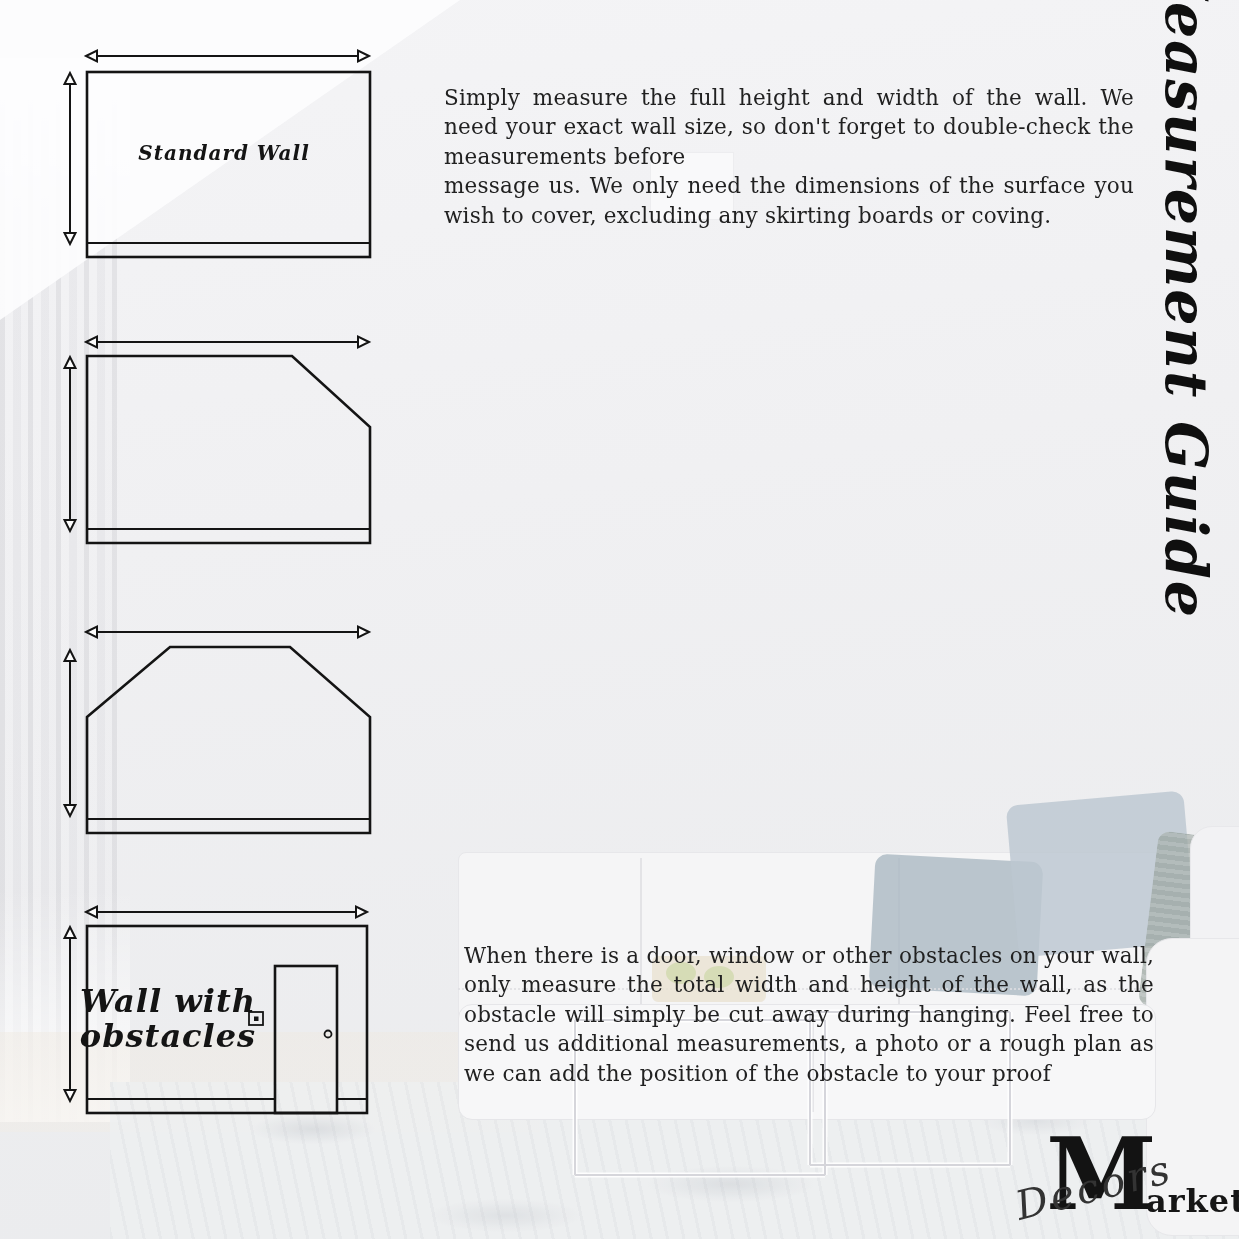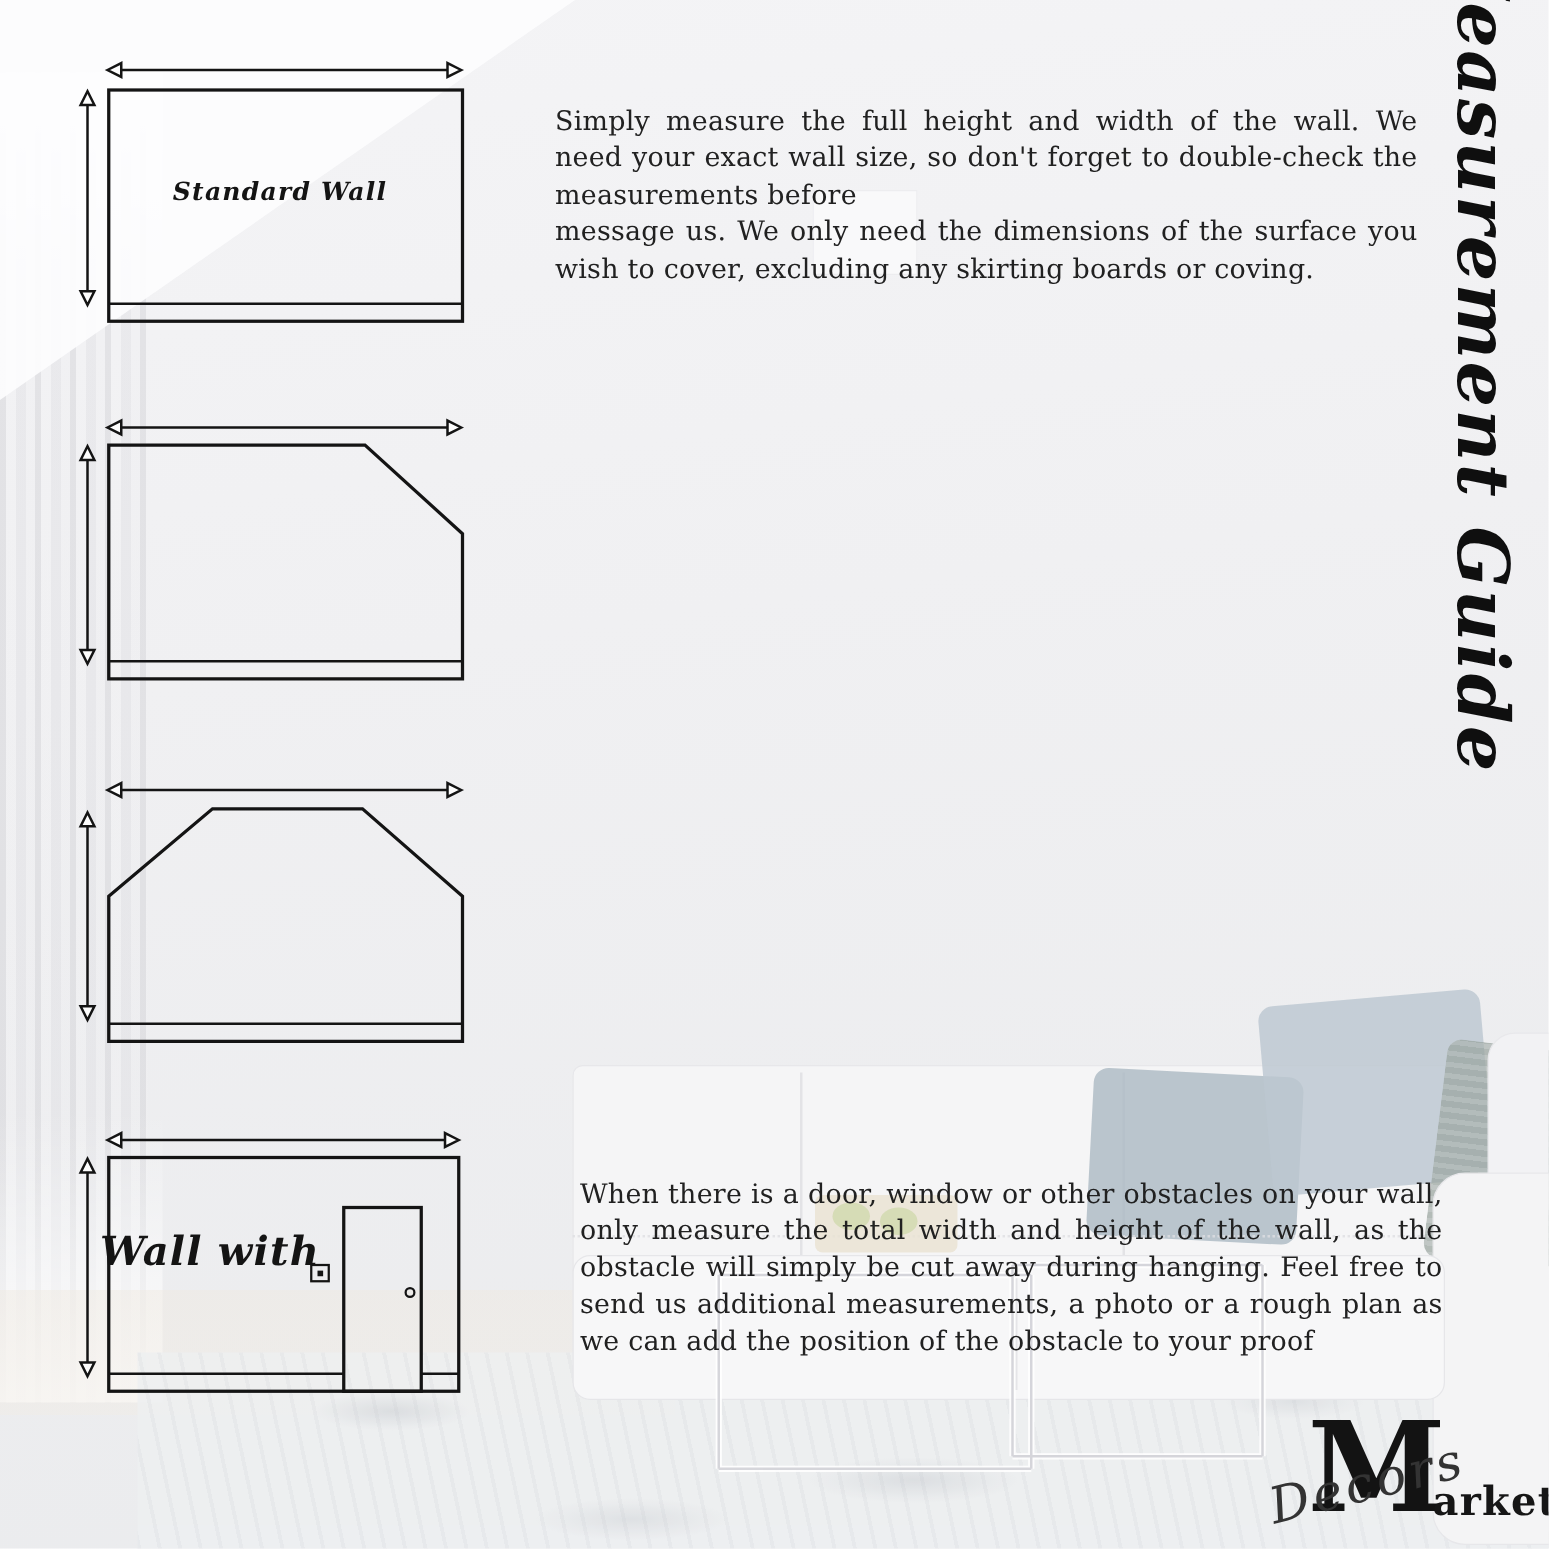--- a/index.html
+++ b/index.html
@@ -165,20 +165,21 @@
     <line x1="281" y1="199" x2="311" y2="199" stroke="#141414" stroke-width="2"></line>
     <rect x="219" y="66" width="62" height="147" fill="none" stroke="#141414" stroke-width="2.6"></rect>
     <circle cx="272" cy="134" r="3.5" fill="none" stroke="#141414" stroke-width="1.8"></circle>
     <g>
       <rect x="193" y="112" width="14" height="13" fill="none" stroke="#141414" stroke-width="1.8"></rect>
       <rect x="198" y="116.5" width="4.5" height="4.5" fill="#141414"></rect>
     </g>
   </svg>
   <div class="wall-label small" style="left:73px;top:984px;width:190px;">
     <div>Wall with</div>
+    <div>obstacles</div>
   </div>
   <div class="para" style="left:425px;top:941px;margin-left:39px;">When there is a door, window or other obstacles on your wall, only measure the total width and height of the wall, as the obstacle will simply be cut away during hanging. Feel free to send us additional measurements, a photo or a rough plan as we can add the position of the obstacle to your proof</div>
 
   <div class="vtitle">Measurement Guide</div>
 
   <div class="logo">
     <div class="logo-m">M</div>
     <div class="logo-script">Decors</div>
     <div class="logo-suffix">arket</div>
   </div>

